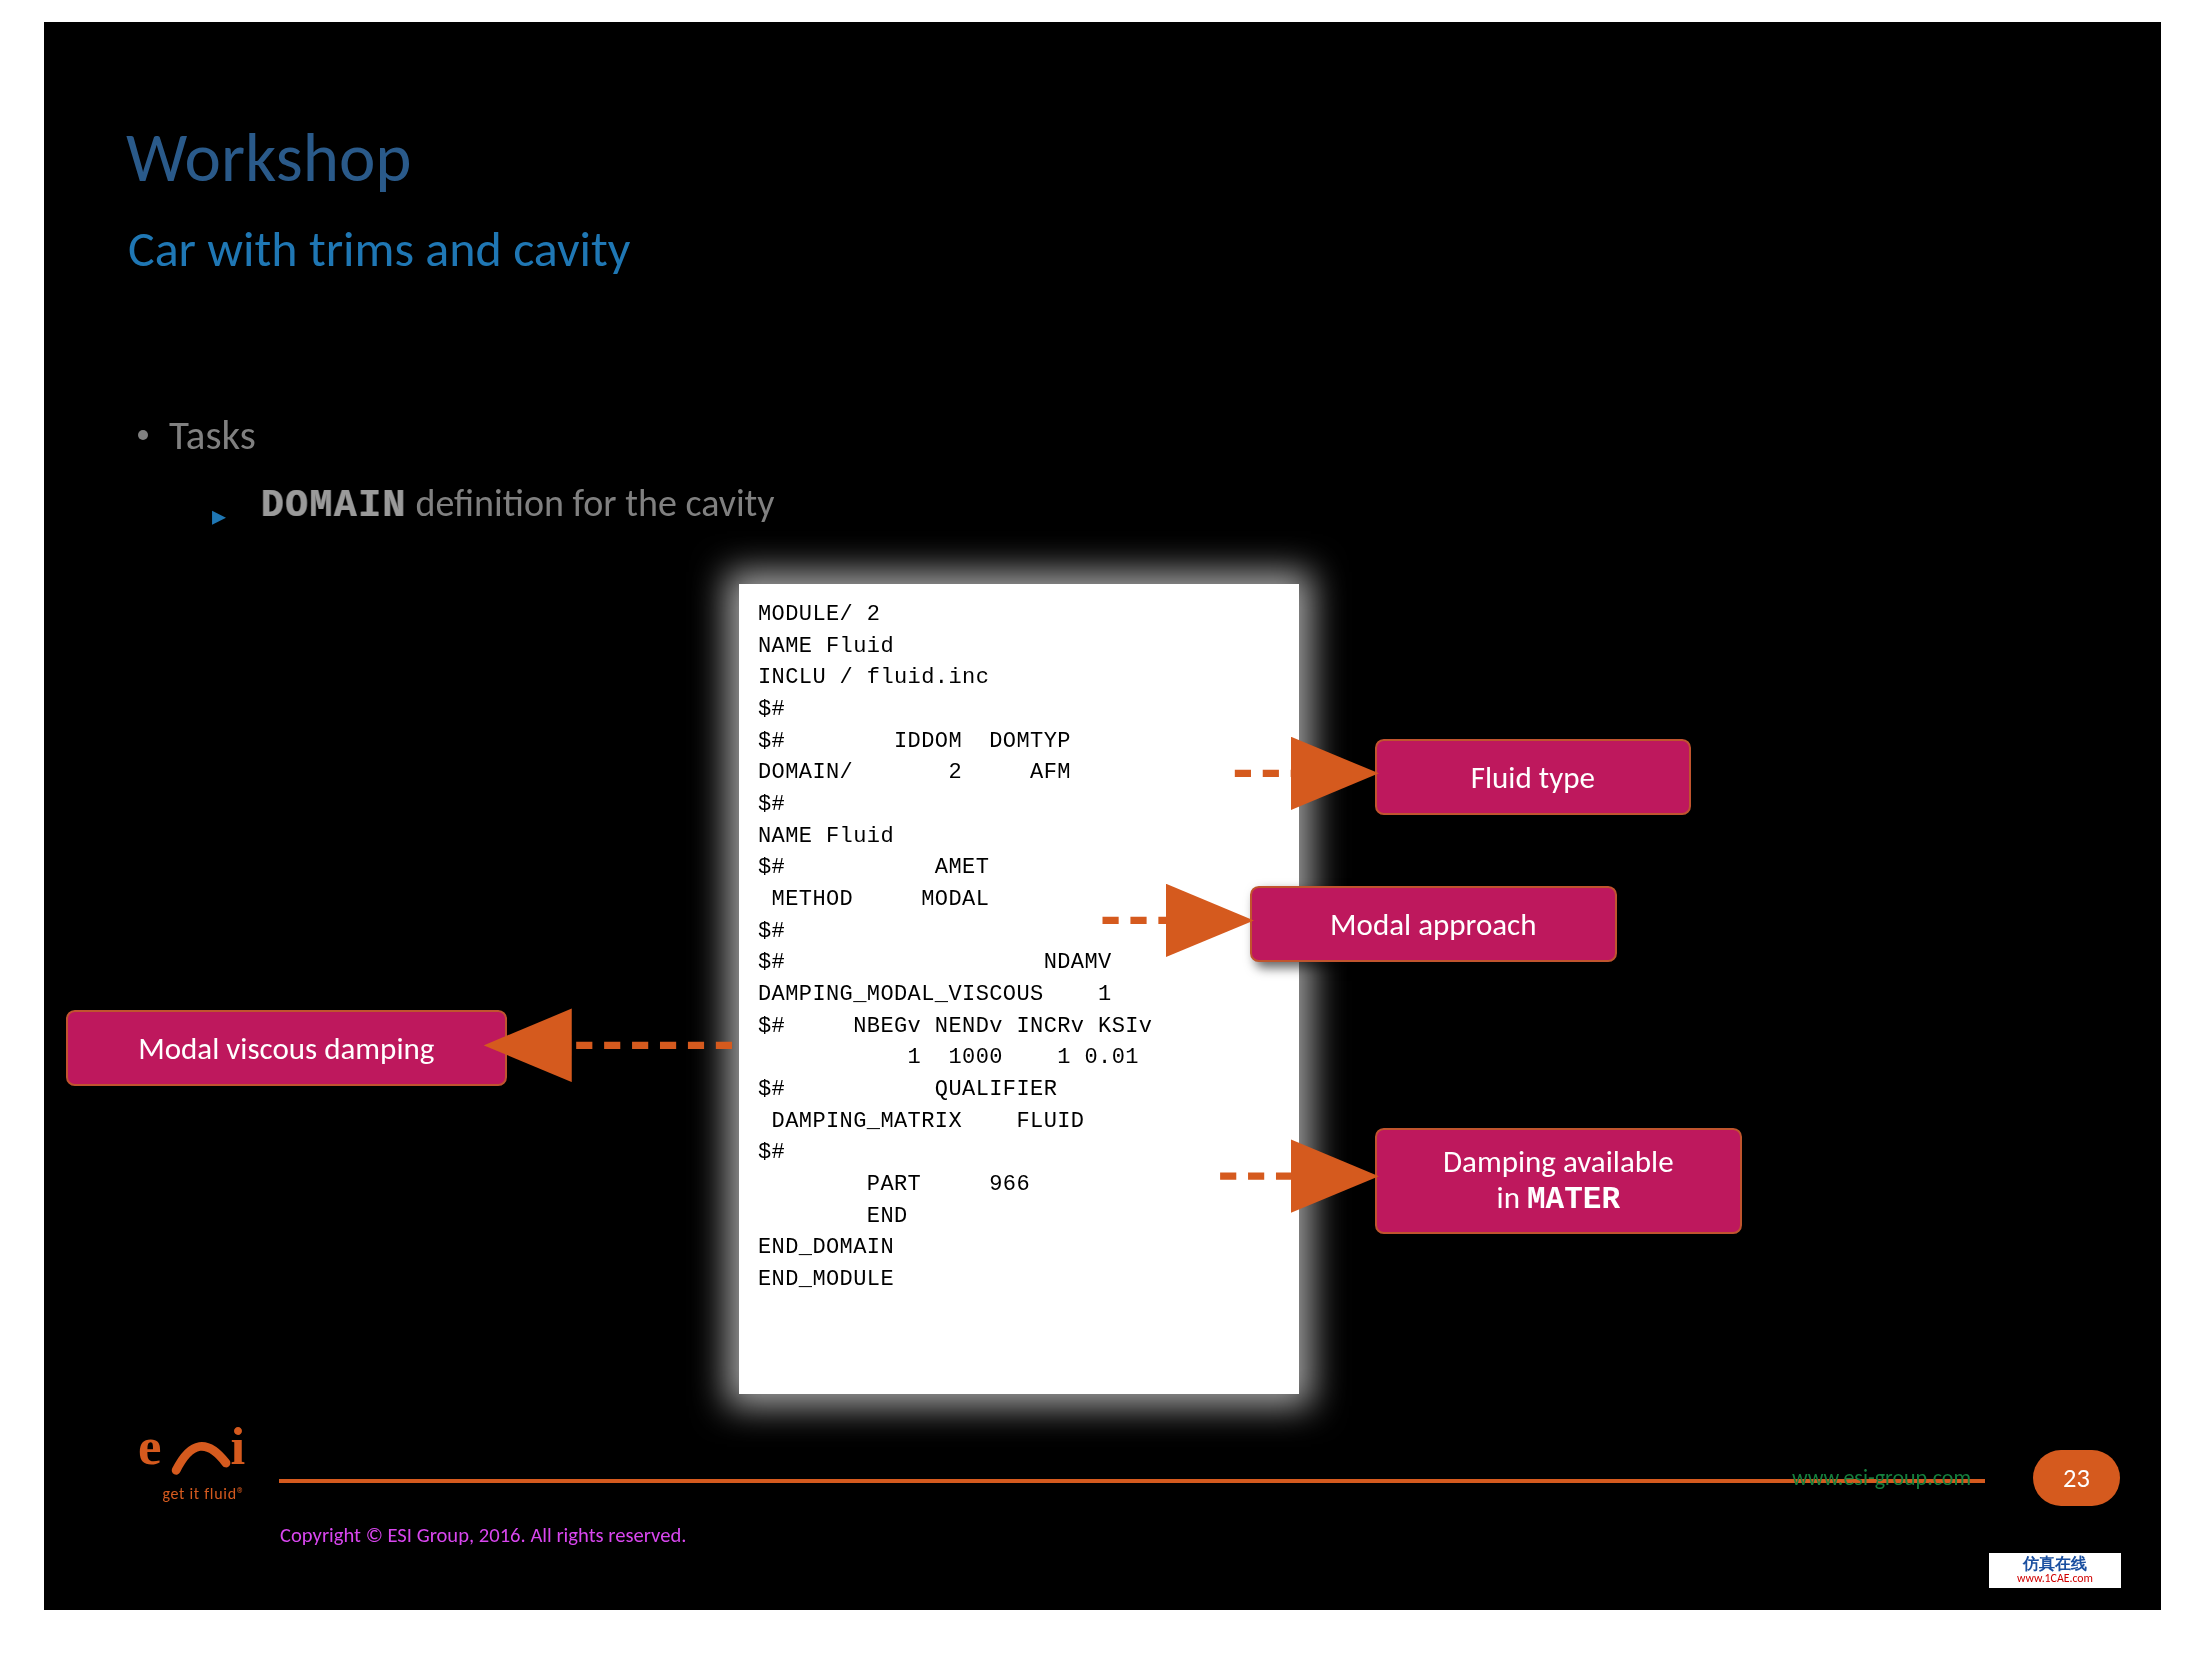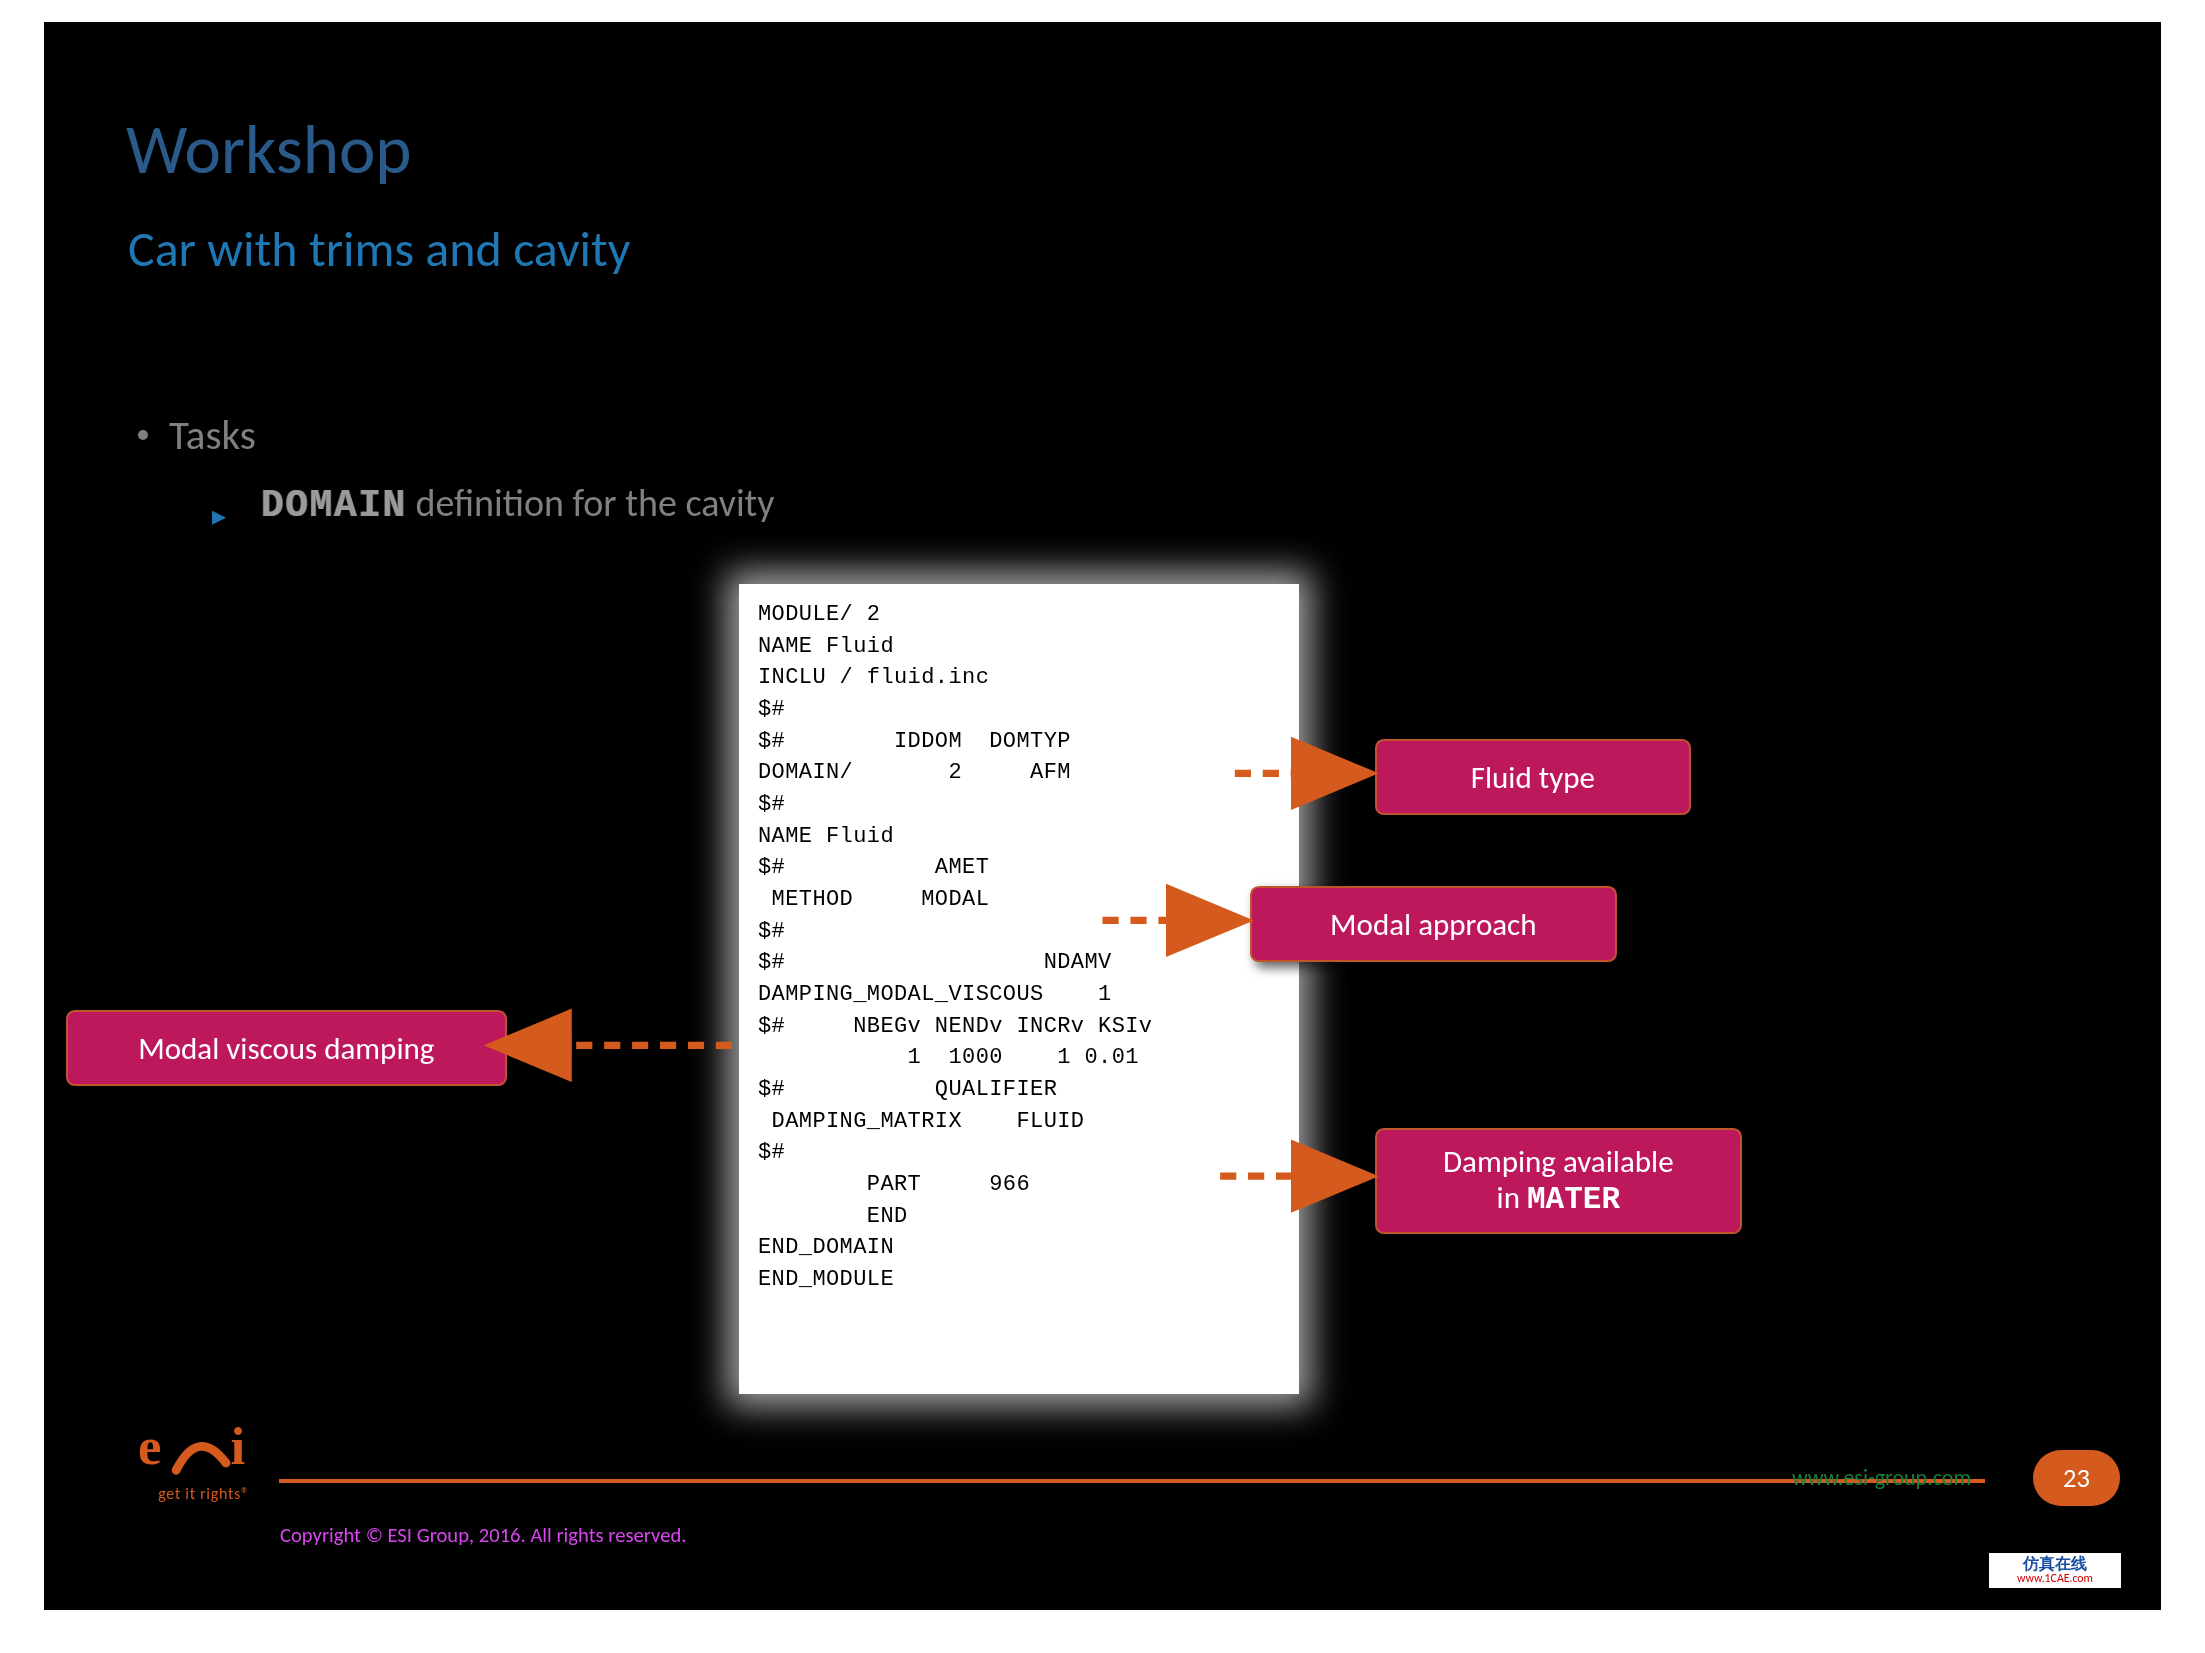--- a/index.html
+++ b/index.html
@@ -14,21 +14,21 @@
   .slide {
     position: relative;
     width: 2117px;
     height: 1588px;
     margin: 22px auto 0 auto;
     background: #000000;
   }
   .title {
     position: absolute;
     left: 82px;
-    top: 85px;
+    top: 93px;
     font-size: 69px;
     color: #2a5a8a;
     text-shadow: 2.2px 2.2px 0 #000, -0.7px -0.7px 0 #000, 0.7px -0.7px 0 #000, -0.7px 0.7px 0 #000;
     font-weight: 400;
   }
   .subtitle {
     position: absolute;
     left: 84px;
     top: 196px;
     font-size: 50px;
@@ -271,21 +271,21 @@
 
     <line x1="1600" y1="1570" x2="1796" y2="1570" stroke="#d55a1e" stroke-width="10" stroke-dasharray="22 16" marker-end="url(#arrowR)"></line>
   </svg>
 
   <div class="esi-logo">
     <svg width="132" height="66" viewBox="0 0 180 90">
       <text x="0" y="62" font-family="Segoe Script, Comic Sans MS, cursive" font-size="72" font-weight="bold" fill="#d55a1e">e</text>
       <path d="M 52 70 Q 82 10 120 60" stroke="#d55a1e" stroke-width="12" fill="none" stroke-linecap="round"></path>
       <text x="126" y="62" font-family="Segoe Script, Comic Sans MS, cursive" font-size="72" font-weight="bold" fill="#d55a1e">i</text>
     </svg>
-    <div class="tag">get it rights®</div>
+    <div class="tag">get it fluid®</div>
   </div>
 
   <div class="footer-rule"></div>
   <div class="footer-url">www.esi-group.com</div>
   <div class="page-badge">23</div>
   <div class="copyright">Copyright © ESI Group, 2016. All rights reserved.</div>
 
 </div>
 
 <div class="watermark">

